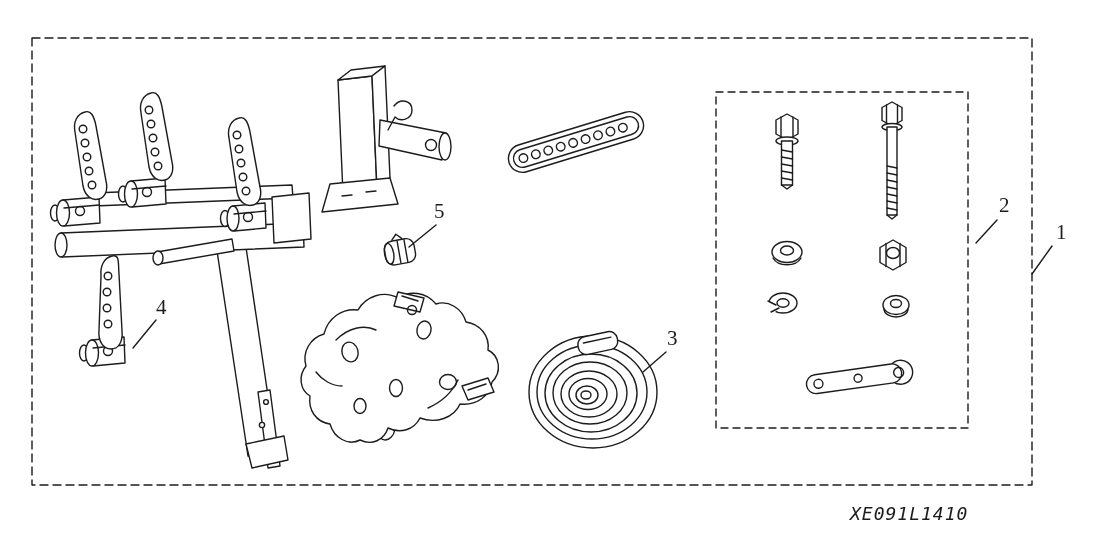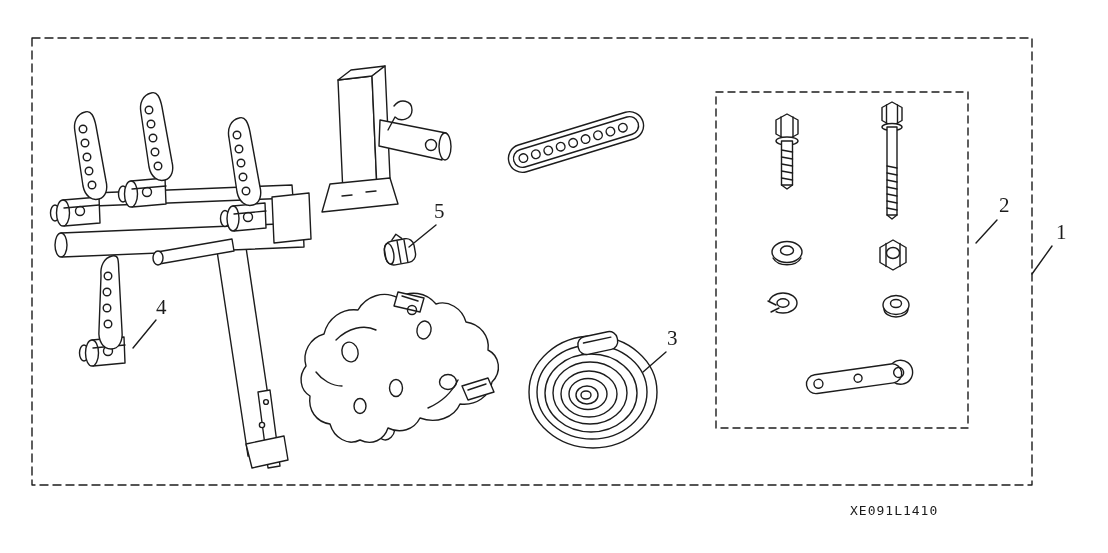--- a/index.html
+++ b/index.html
@@ -12,22 +12,22 @@
   .stage svg { position:absolute; left:0; top:0; }
   .draw   { stroke:var(--line-color); stroke-width:1.4; fill:none; stroke-linejoin:round; stroke-linecap:round; }
   .draw-f { stroke:var(--line-color); stroke-width:1.4; fill:#ffffff; stroke-linejoin:round; stroke-linecap:round; }
   .mask   { fill:var(--bg-color); stroke:none; }
   .callout {
     position:absolute; font-size:21px; line-height:1; color:var(--line-color);
     font-family:"Liberation Serif", serif; user-select:none;
   }
   .part-code {
     position:absolute; left:850px; top:503px;
-    font-family:"DejaVu Sans Mono", monospace; font-size:13px;
-    letter-spacing:1px; color:var(--line-color);
+    font-family:"DejaVu Sans Mono", monospace; font-size:18px;
+    letter-spacing:1px; color:var(--line-color);font-style:italic;
   }
 </style>
 </head>
 <body>
 
 <div class="stage">
 
   <svg width="1108" height="553" viewBox="0 0 1108 553">
 
     <rect class="draw" x="32" y="38" width="1000" height="447" stroke-dasharray="8 5"></rect>

